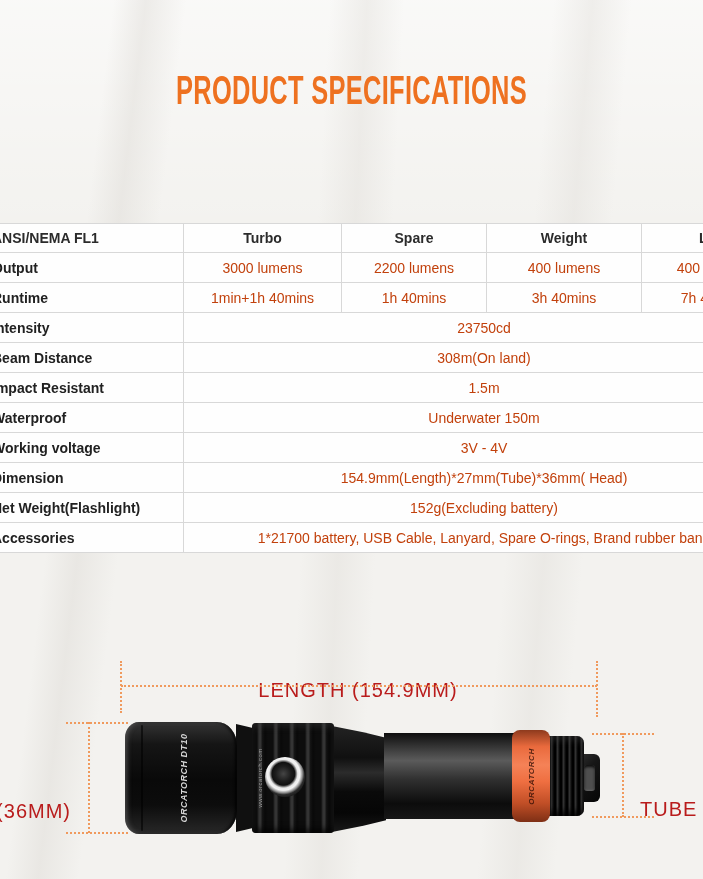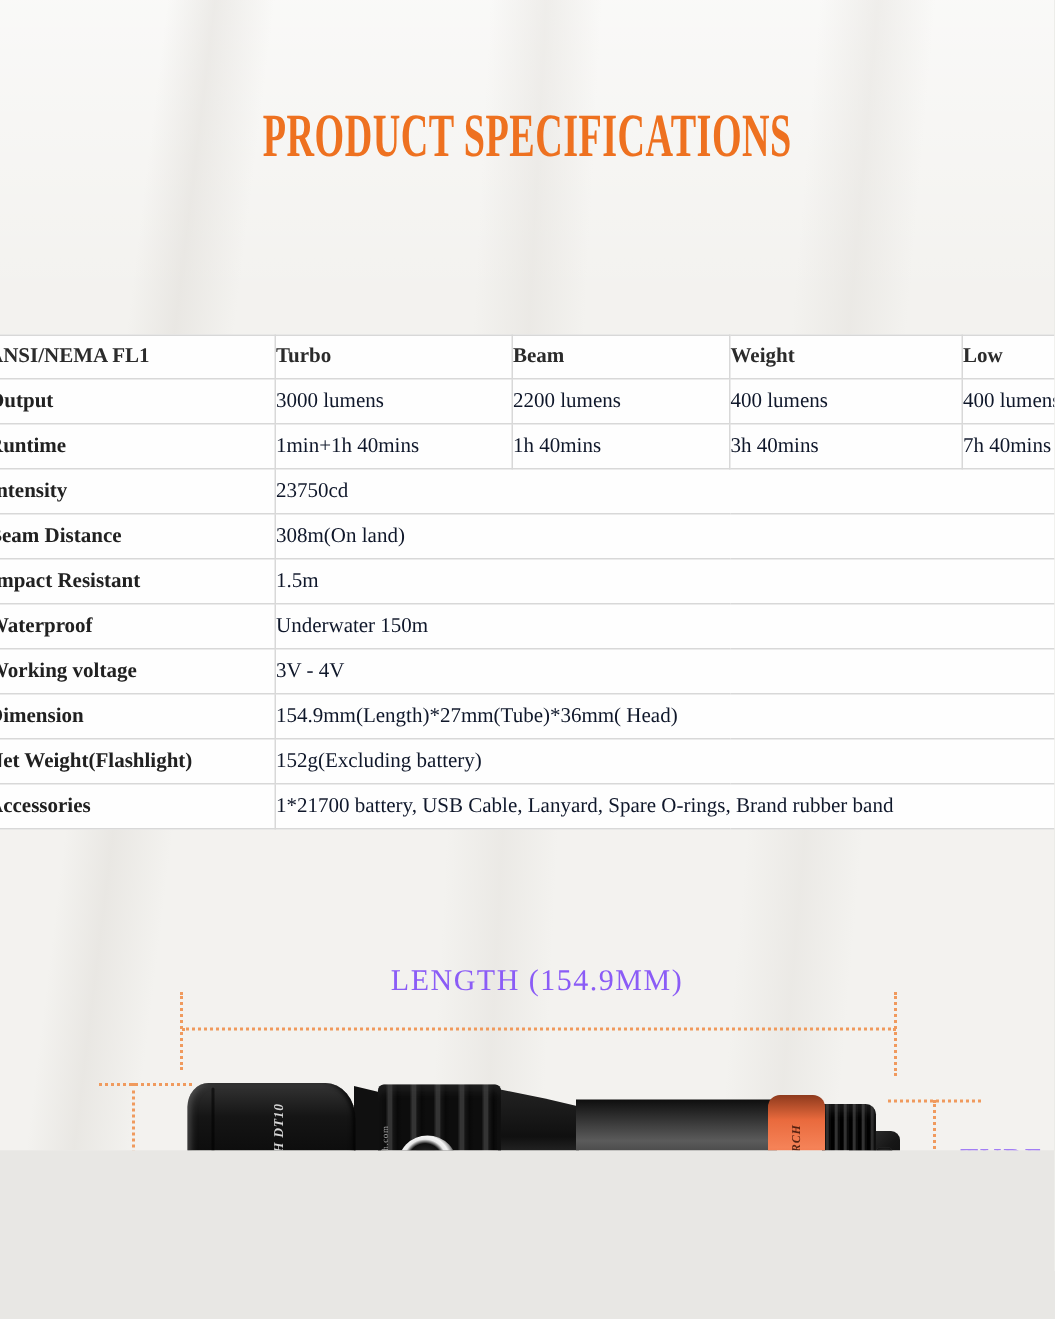--- a/index.html
+++ b/index.html
@@ -1,19 +1,19 @@
 <!DOCTYPE html>
 <html><head>
 <meta charset="utf-8">
 <style>
   html,body{margin:0;padding:0;background:#e8e7e4;}
   .page{
-    position:relative;width:703px;height:767px;overflow:hidden;
+    position:relative;width:703px;height:879px;overflow:hidden;
     background:#f3f2ef;
-    font-family:Liberation Serif, serif;
+    font-family:Liberation Sans, sans-serif;
   }
   .page::before{
     content:"";position:absolute;inset:0;pointer-events:none;
     background-image:
       linear-gradient(97deg, rgba(255,255,255,0) 14%, rgba(221,218,213,.45) 18%, rgba(255,255,255,0) 23%),
       linear-gradient(93deg, rgba(255,255,255,0) 44%, rgba(223,220,215,.40) 49%, rgba(255,255,255,0) 54%),
       linear-gradient(95deg, rgba(255,255,255,0) 71%, rgba(222,219,214,.38) 76%, rgba(255,255,255,0) 81%),
       linear-gradient(180deg, rgba(255,255,255,.55) 0%, rgba(255,255,255,0) 26%);
   }
   
@@ -21,29 +21,29 @@
     position:absolute;top:68px;left:0;width:703px;height:44px;line-height:44px;
     text-align:center;font-size:41px;font-weight:bold;letter-spacing:.5px;
     color:#ee7120;
     transform:scaleX(.62);transform-origin:50% 50%;
     white-space:nowrap;
   }
   
   .table-wrap{position:absolute;top:223px;left:-21px;width:805px;}
   table.spec{border-collapse:collapse;table-layout:fixed;width:805px;background:#fefefe;}
   table.spec td{
-    border:1px solid #d8d8d8;font-size:14px;color:#0f172a;
+    border:1px solid #d8d8d8;font-size:14px;color:#c2410c;
     white-space:nowrap;padding:0;height:29px;vertical-align:middle;
   }
   table.spec tr.hdr td{height:28px;font-weight:bold;color:#2b2b2b;}
   table.spec td.lbl{font-weight:bold;color:#212121;text-align:left;padding-left:12px;}
-  table.spec td.ctr{text-align:left;}
+  table.spec td.ctr{text-align:center;}
   
   .dim-label{
-    position:absolute;color:#8b5cf6;font-size:20px;letter-spacing:1px;white-space:nowrap;
+    position:absolute;color:#b91c1c;font-size:20px;letter-spacing:1px;white-space:nowrap;margin-top:36px;
   }
   .dot-h{position:absolute;border-top:2px dotted #f09a5d;height:0;}
   .dot-v{position:absolute;border-left:2px dotted #f09a5d;width:0;}
   
   .fl{position:absolute;}
   .fl-head{
     left:125px;top:722px;width:112px;height:112px;z-index:4;
     border-radius:14px 20px 20px 14px / 16px 24px 24px 16px;
     background:linear-gradient(180deg,#343434 0%,#151515 20%,#090909 52%,#0c0c0c 74%,#282828 100%);
     box-shadow:inset 3px 0 5px -1px rgba(120,120,120,.55), inset -2px 0 3px rgba(0,0,0,.8);
@@ -124,21 +124,21 @@
         <col style="width:204px">
           <col style="width:158px">
           <col style="width:145px">
           <col style="width:155px">
           <col style="width:143px">
       </colgroup>
       <tbody id="spec-tbody">
           <tr class="hdr">
             <td class="lbl">ANSI/NEMA FL1</td>
             <td class="ctr">Turbo</td>
-            <td class="ctr">Beam</td>
+            <td class="ctr">Spare</td>
             <td class="ctr">Weight</td>
             <td class="ctr">Low</td>
           </tr>
           <tr>
             <td class="lbl">Output</td>
             <td class="ctr">3000 lumens</td>
             <td class="ctr">2200 lumens</td>
             <td class="ctr">400 lumens</td>
             <td class="ctr">400 lumens</td>
           </tr>

